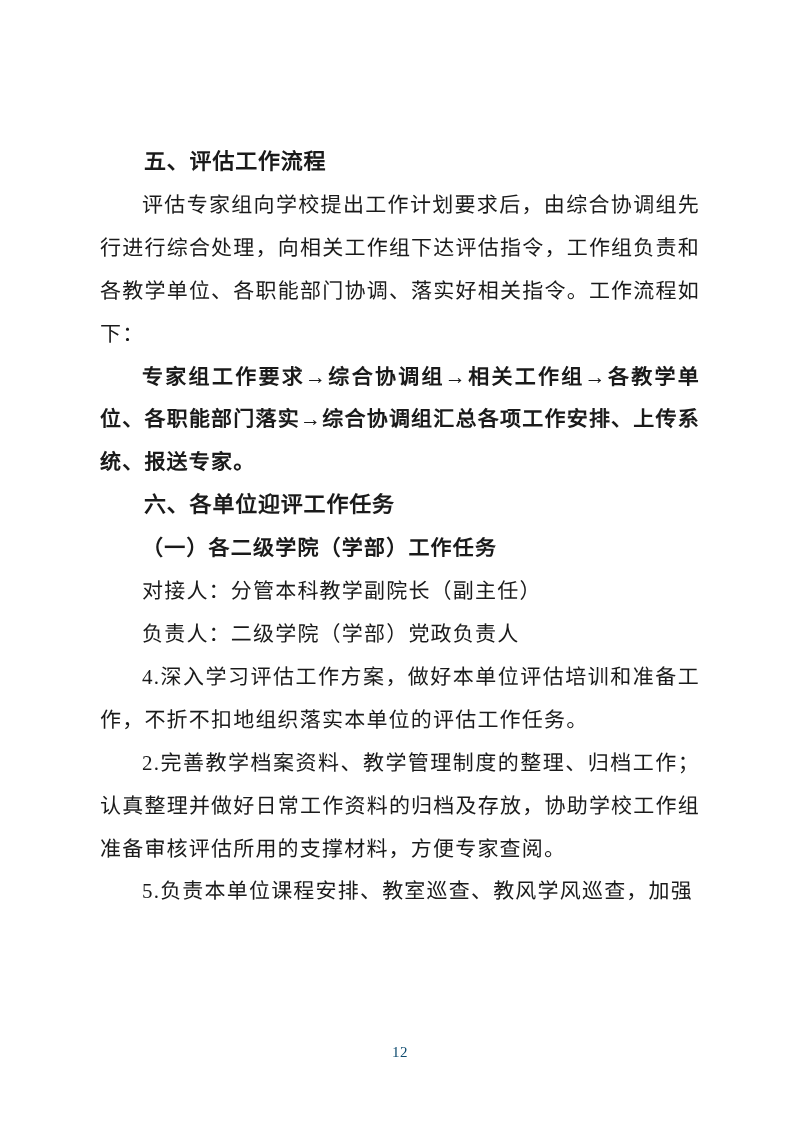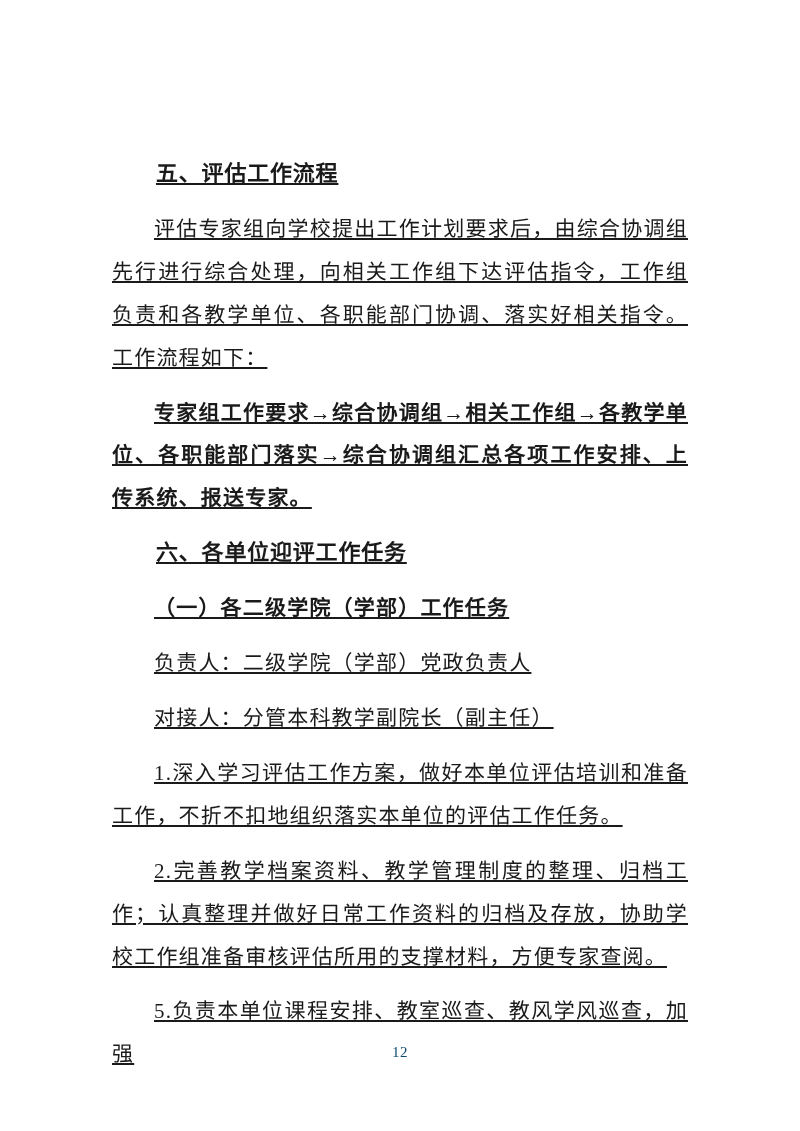--- a/index.html
+++ b/index.html
@@ -16,28 +16,27 @@
     overflow: hidden;
     font-family: "Liberation Serif", "DejaVu Serif", serif;
   }
   .content {
     position: absolute;
     top: 141px;
     left: 100px;
     width: 600px;
   }
   .content p {
-    margin: 12px;
+    margin: 0;
     font-size: 21px;
     line-height: 42.9px;
     letter-spacing: 1.2px;
     text-align: justify;
     text-justify: inter-character;
     text-indent: 2em;
-    text-decoration: underline;
   }
   .h-hei {
     font-family: "Liberation Sans", "DejaVu Sans", sans-serif;
     font-weight: bold;
     font-size: 22px !important;
     letter-spacing: 0.8px !important;
   }
   .p-kai {
     font-family: "Liberation Serif", "DejaVu Serif", serif;
     font-weight: normal;
@@ -61,21 +60,21 @@
 </head>
 <body>
 
 <div class="page">
   <div class="content">
     <p class="h-hei">五、评估工作流程</p>
     <p class="p-kai">评估专家组向学校提出工作计划要求后，由综合协调组先行进行综合处理，向相关工作组下达评估指令，工作组负责和各教学单位、各职能部门协调、落实好相关指令。工作流程如下：</p>
     <p class="p-kai-bold">专家组工作要求→综合协调组→相关工作组→各教学单位、各职能部门落实→综合协调组汇总各项工作安排、上传系统、报送专家。</p>
     <p class="h-hei">六、各单位迎评工作任务</p>
     <p class="p-kai-bold">（一）各二级学院（学部）工作任务</p>
+    <p class="p-kai">对接人：分管本科教学副院长（副主任）</p>
     <p class="p-kai">负责人：二级学院（学部）党政负责人</p>
-    <p class="p-kai">对接人：分管本科教学副院长（副主任）</p>
-    <p class="p-kai">1.深入学习评估工作方案，做好本单位评估培训和准备工作，不折不扣地组织落实本单位的评估工作任务。</p>
+    <p class="p-kai">4.深入学习评估工作方案，做好本单位评估培训和准备工作，不折不扣地组织落实本单位的评估工作任务。</p>
     <p class="p-kai">2.完善教学档案资料、教学管理制度的整理、归档工作；认真整理并做好日常工作资料的归档及存放，协助学校工作组准备审核评估所用的支撑材料，方便专家查阅。</p>
     <p class="p-kai">5.负责本单位课程安排、教室巡查、教风学风巡查，加强</p>
   </div>
 
   <div class="footer">12</div>
 </div>
 
 </body></html>

